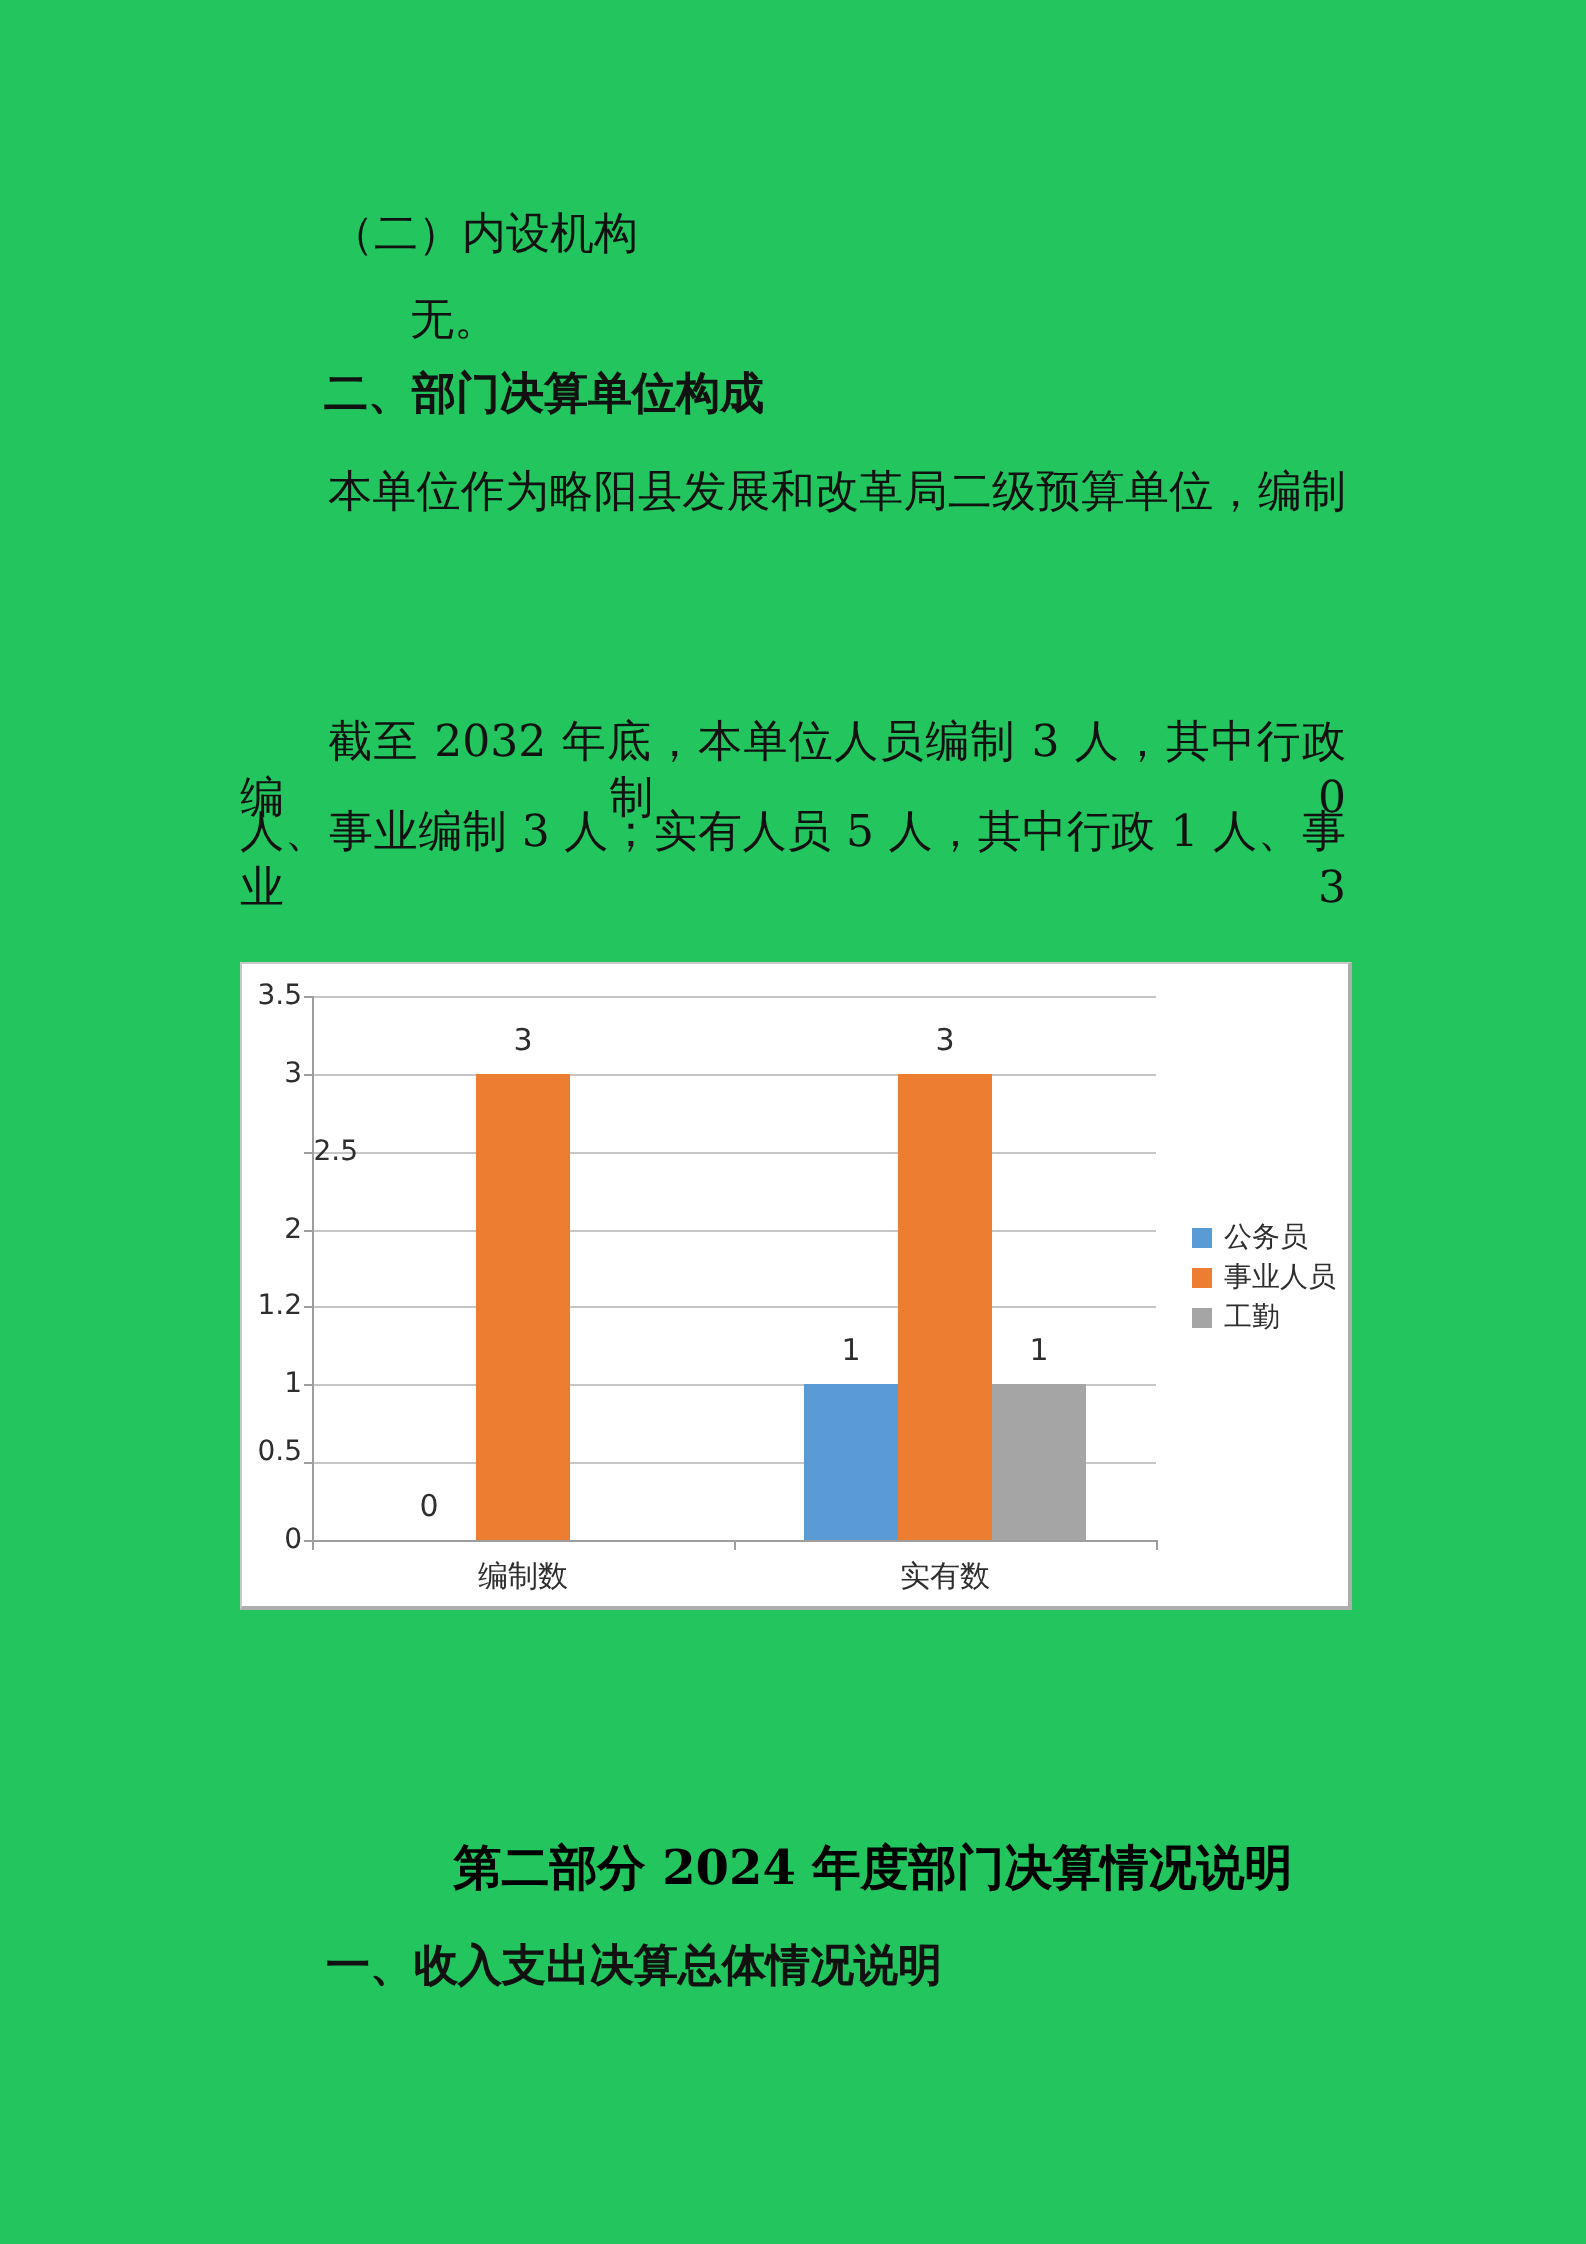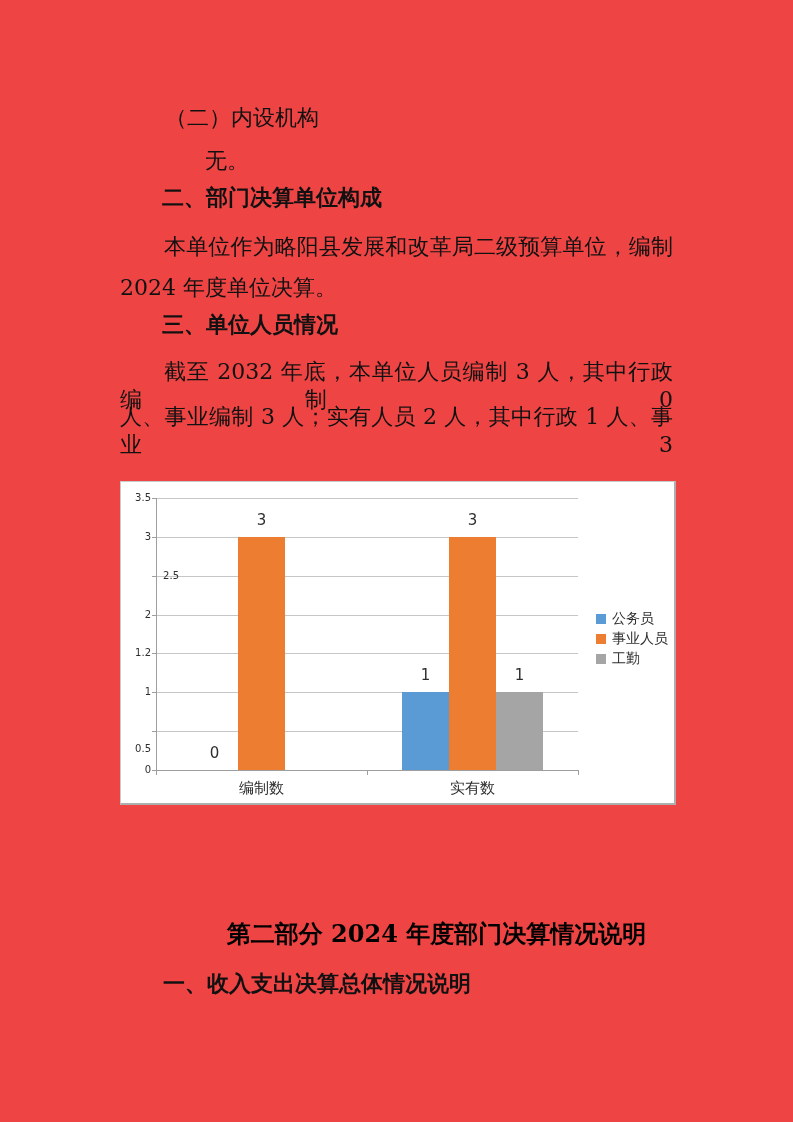--- a/index.html
+++ b/index.html
@@ -1,20 +1,20 @@
 <!DOCTYPE html>
 <html><head>
 <meta charset="utf-8">
 <style>
   html, body { margin: 0; padding: 0; background: #888; }
   .page {
     position: relative;
     width: 793px; height: 1122px;
     margin: 0 auto;
-    background: #ef4444;
+    background: #22c55e;
     overflow: hidden;
     font-family: "DejaVu Serif", "Liberation Serif", serif;
     color: #111111;
   }
   .line {
     position: absolute;
     font-size: 22px;
     line-height: 28px;
     white-space: nowrap;
     color: #111111;
@@ -53,21 +53,21 @@
     border-bottom: 2px solid #aeaeae;
     font-family: "DejaVu Sans", "Liberation Sans", sans-serif;
   }
   .gridline { position: absolute; left: 0; width: 422px; height: 1px; background: #c6c6c6; }
   .axis-y { position: absolute; left: 35px; top: 16px; width: 1px; height: 273px; background: #9e9e9e; }
   .axis-x { position: absolute; left: 35px; top: 288px; width: 423px; height: 1px; background: #9e9e9e; }
   .ytick { position: absolute; width: 4px; height: 1px; background: #9e9e9e; left: 31px; }
   .xtick { position: absolute; width: 1px; height: 4px; background: #9e9e9e; top: 289px; }
   .ylabel {
     position: absolute; left: 0; width: 30px;
-    text-align: right; font-size: 10px; color: #2e2e2e; line-height: 18px;
+    text-align: right; font-size: 14px; color: #2e2e2e; line-height: 18px;
   }
   .bar { position: absolute; }
   .datalabel {
     position: absolute; width: 60px; text-align: center;
     font-size: 15px; color: #2e2e2e; line-height: 17px;
   }
   .catlabel {
     position: absolute; width: 120px; text-align: center;
     font-size: 15px; color: #2e2e2e; top: 297px;
   }
@@ -81,32 +81,30 @@
 
 <div class="page">
 
   <div class="line" style="left:165px; top:104px;">（二）内设机构</div>
 
   <div class="line" style="left:205px; top:147px;">无。</div>
 
   <div class="line just" style="left:120px; top:233px; text-indent:44px;">本单位作为略阳县发展和改革局二级预算单位，编制</div>
 
   <div class="line hei" style="left:162px; top:184px;">二、部门决算单位构成</div>
-  <div class="line" style="left:120px; top:274px;">2024 年度单位决算。</div>
 
-  <div class="line hei" style="left:162px; top:311px;">三、单位人员情况</div>
 
   <div class="line just" style="left:120px; top:358px; text-indent:44px;">截至 2032 年底，本单位人员编制 3 人，其中行政编制 0</div>
-  <div class="line just" style="left:120px; top:403px;">人、事业编制 3 人；实有人员 2 人，其中行政 1 人、事业 3</div>
+  <div class="line just" style="left:120px; top:403px;">人、事业编制 3 人；实有人员 5 人，其中行政 1 人、事业 3</div>
 
   <div class="chart" id="chart">
       <div class="ylabel" style="top: 279px;">0</div>
       <div class="ytick" style="top: 288px;"></div>
       <div class="gridline" style="left: 35px; top: 249.143px;"></div>
-      <div class="ylabel" style="top: 258px;">0.5</div>
+      <div class="ylabel" style="top: 235px;">0.5</div>
       <div class="ytick" style="top: 249.143px;"></div>
       <div class="gridline" style="left: 35px; top: 210.286px;"></div>
       <div class="ylabel" style="top: 201.286px;">1</div>
       <div class="ytick" style="top: 210.286px;"></div>
       <div class="gridline" style="left: 35px; top: 171.429px;"></div>
       <div class="ylabel" style="top: 162.429px;">1.2</div>
       <div class="ytick" style="top: 171.429px;"></div>
       <div class="gridline" style="left: 35px; top: 132.571px;"></div>
       <div class="ylabel" style="top: 123.571px;">2</div>
       <div class="ytick" style="top: 132.571px;"></div>

